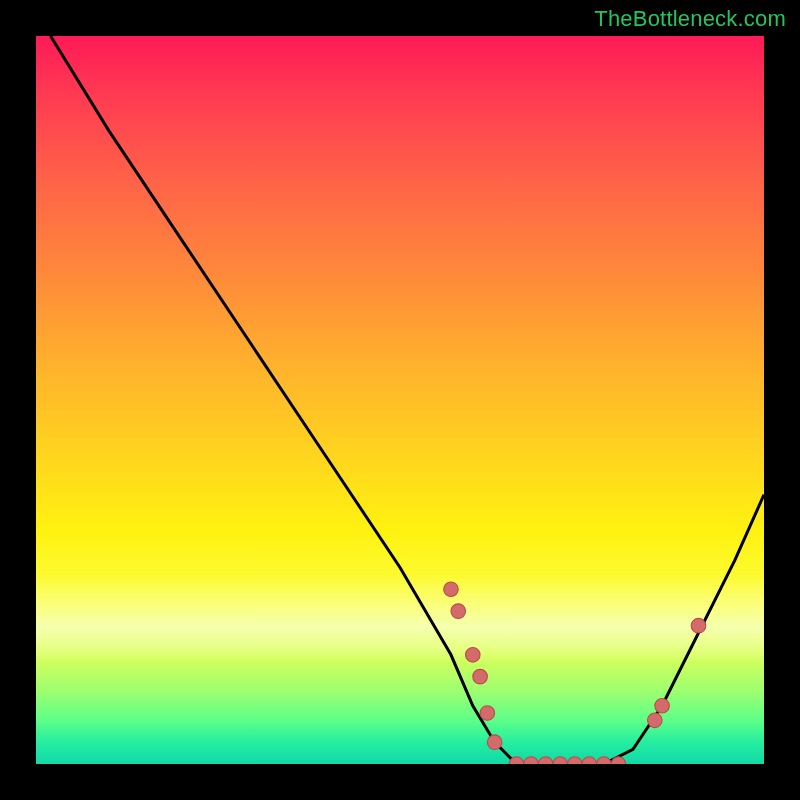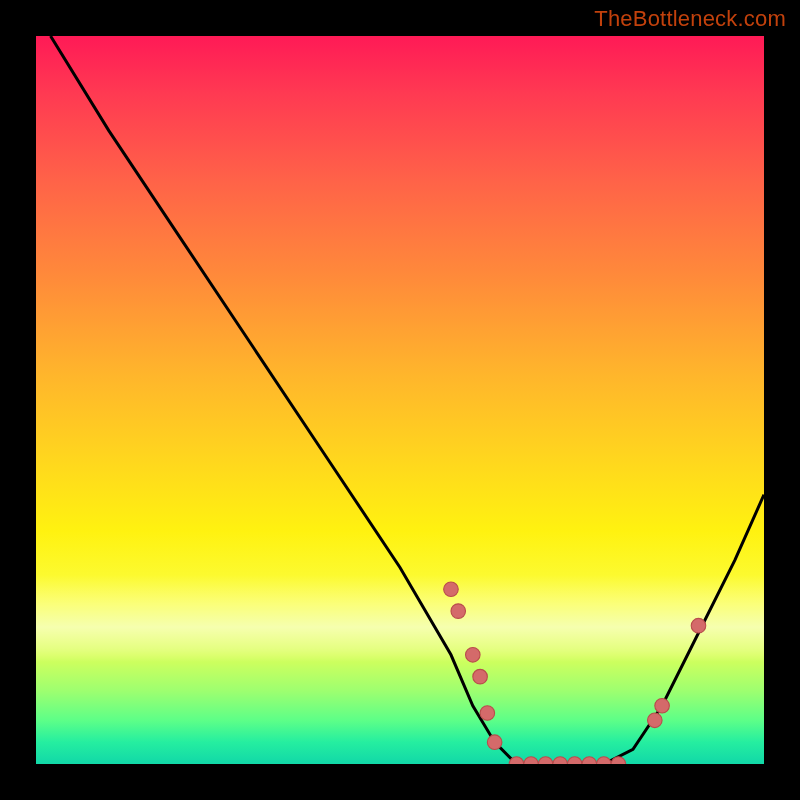--- a/index.html
+++ b/index.html
@@ -63,21 +63,21 @@
   svg.curve {
     position: absolute;
     inset: 0;
     width: 100%;
     height: 100%;
   }
   .watermark {
     position: absolute;
     top: 6px;
     right: 14px;
-    color: #c2410c;
+    color: #22c55e;
     font-size: 22px;
     font-weight: 500;
     letter-spacing: 0.2px;
   }
 </style>
 </head>
 <body>
 
 <div class="stage">
 

